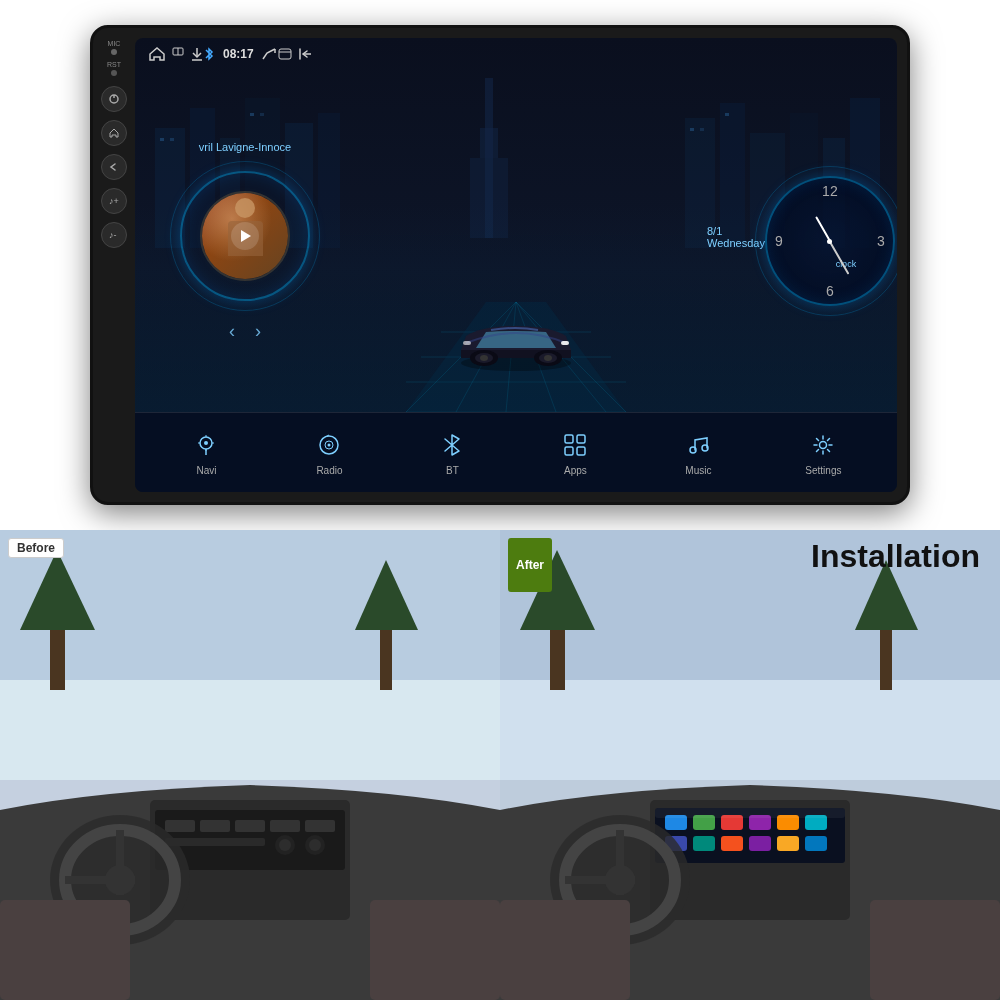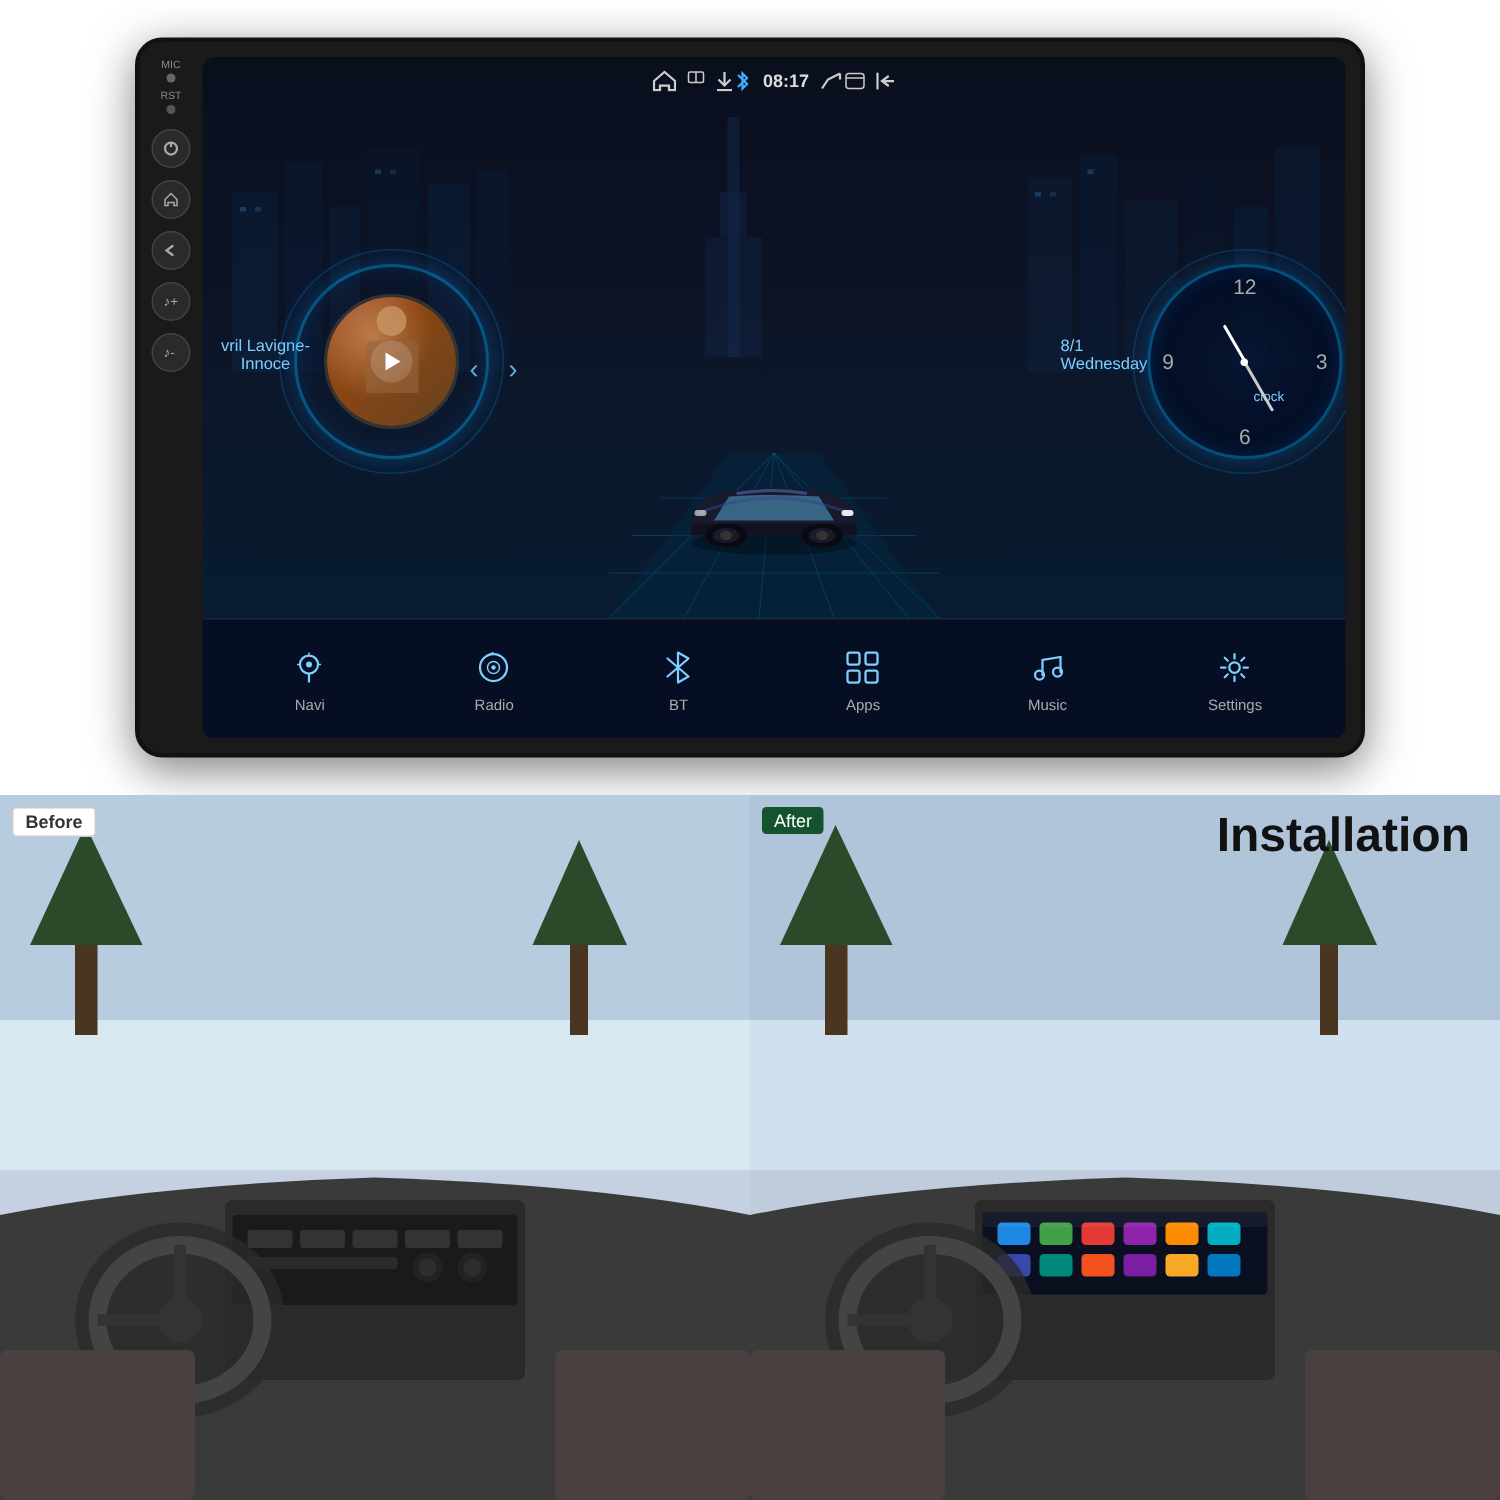--- a/index.html
+++ b/index.html
@@ -82,21 +82,21 @@
       overflow: hidden;
       position: relative;
       display: flex;
       flex-direction: column;
     }
 
     
     .status-bar {
       display: flex;
       align-items: center;
-      justify-content: center;
+      justify-content: flex-start;
       padding: 6px 14px;
       height: 32px;
       flex-shrink: 0;
     }
 
     .status-left {
       display: flex;
       align-items: center;
       gap: 6px;
     }
@@ -135,21 +135,21 @@
       top: 0; left: 0; right: 0; bottom: 0;
       background: 
         linear-gradient(to bottom, transparent 40%, rgba(0,50,80,0.3) 100%);
       pointer-events: none;
     }
 
     
     .music-panel {
       width: 200px;
       display: flex;
-      flex-direction: row;
+      flex-direction: column;
       align-items: center;
       position: relative;
       z-index: 2;
     }
 
     .song-title {
       color: #7ecfff;
       font-size: 11px;
       margin-bottom: 8px;
       text-align: center;
@@ -392,25 +392,25 @@
       font-size: 12px;
       font-weight: bold;
       padding: 2px 8px;
       border-radius: 3px;
     }
 
     .after-label-bar {
       position: absolute;
       top: 8px;
       left: 8px;
-      background: #14532d;
+      background: #4d7c0f;
       color: #fff;
       font-size: 12px;
-      font-weight: normal;
-      padding: 2px 8px;
+      font-weight: bold;
+      padding: 20px 8px;
       border-radius: 3px;
     }
 
     .installation-title {
       position: absolute;
       top: 8px;
       right: 20px;
       font-size: 32px;
       font-weight: bold;
       color: #111;

